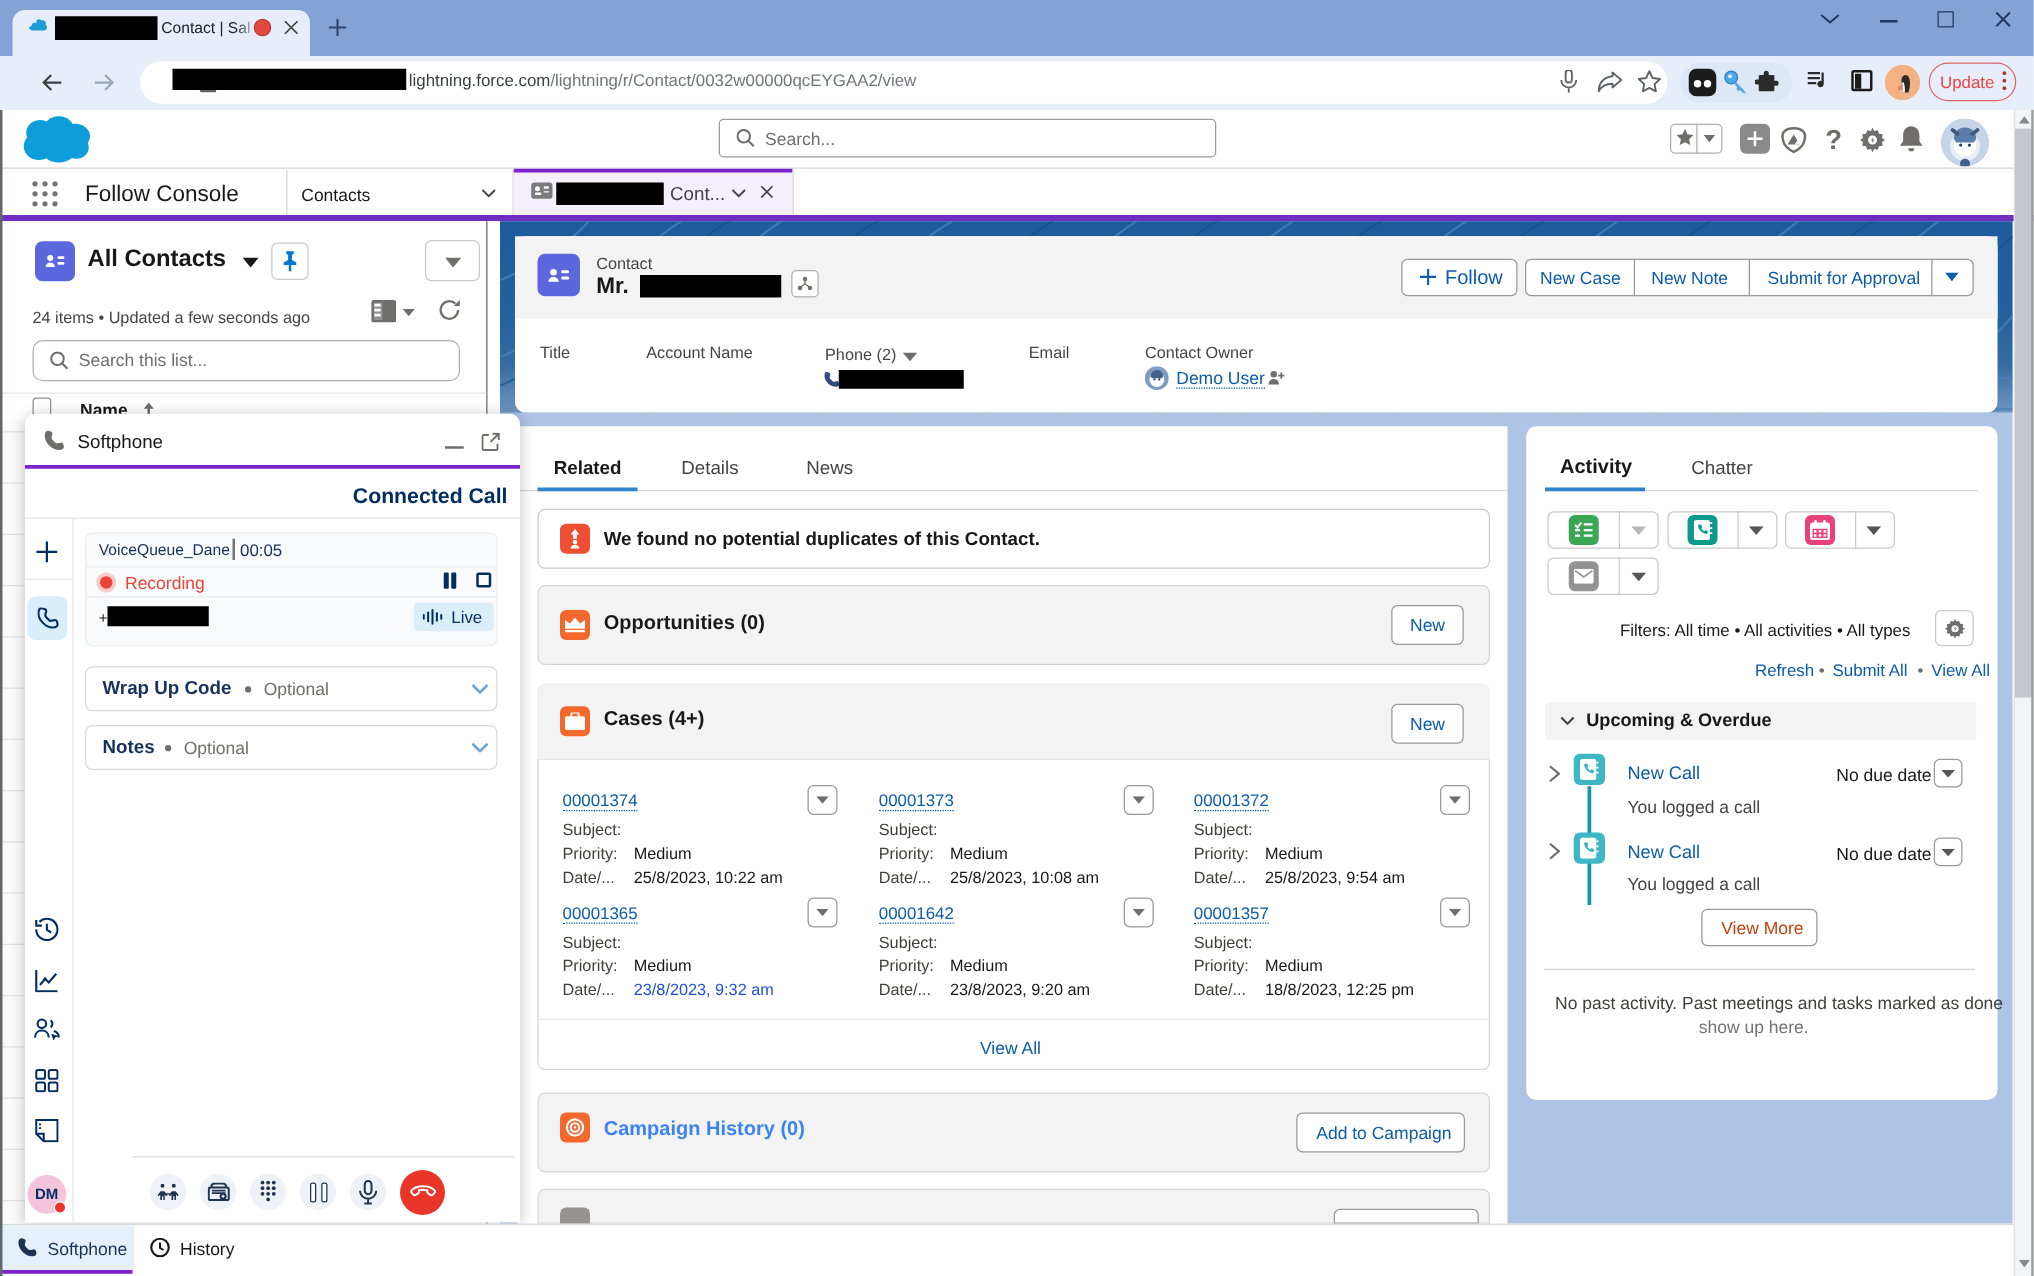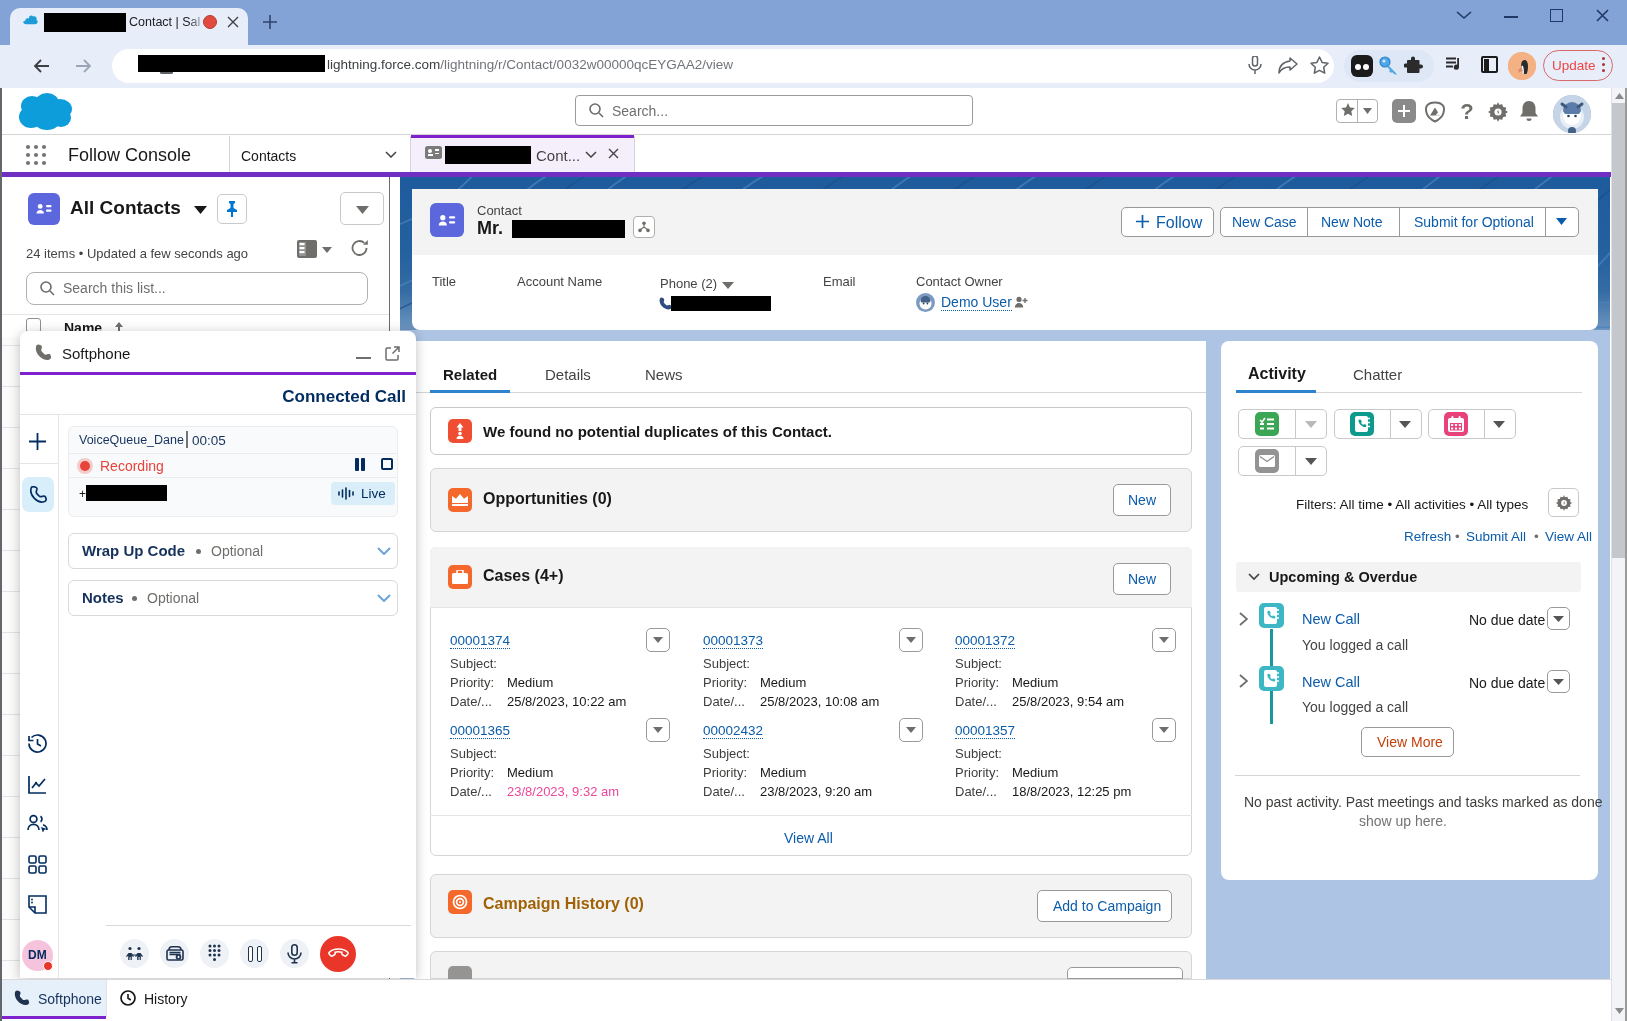--- a/index.html
+++ b/index.html
@@ -346,21 +346,21 @@
 <svg class="abs" style="left:1136px;top:215px" width="13" height="13" viewBox="0 0 13 13">
     <path d="M6.5 0v13M0 6.5h13" stroke="#0B5CAB" stroke-width="1.7"></path>
   </svg>
 <div class="t" style="left:1156px;top:214px;font-size:16px;color:#0B5CAB">Follow</div>
 <div class="abs" style="left:1220px;top:207px;width:359px;height:30px;border:1px solid #999;border-radius:5px;background:#fff"></div>
 <div class="abs" style="left:1307px;top:207px;width:1px;height:30px;background:#999"></div>
 <div class="abs" style="left:1399px;top:207px;width:1px;height:30px;background:#999"></div>
 <div class="abs" style="left:1545px;top:207px;width:1px;height:30px;background:#999"></div>
 <div class="t" style="left:1232px;top:214px;font-size:14px;color:#0B5CAB">New Case</div>
 <div class="t" style="left:1321px;top:214px;font-size:14px;color:#0B5CAB">New Note</div>
-<div class="t" style="left:1414px;top:214px;font-size:14px;color:#0B5CAB">Submit for Optional</div>
+<div class="t" style="left:1414px;top:214px;font-size:14px;color:#0B5CAB">Submit for Approval</div>
 <svg class="abs" style="left:1556px;top:218px" width="11" height="7" viewBox="0 0 11 7">
     <path d="M0 0h11L5.5 7z" fill="#0B5CAB"></path>
   </svg>
 
 <div class="t" style="left:432px;top:274px;font-size:13px;color:#444">Title</div>
 <div class="t" style="left:517px;top:274px;font-size:13px;color:#444">Account Name</div>
 <div class="t" style="left:660px;top:276px;font-size:13px;color:#444">Phone (2)</div>
 <svg class="abs" style="left:722px;top:282px" width="12" height="7" viewBox="0 0 12 7">
     <path d="M0 0h12L6 7z" fill="#706E6B"></path>
   </svg>
@@ -449,26 +449,26 @@
 <div class="t" style="left:1012px;top:694px;font-size:13px;color:#181818">25/8/2023, 9:54 am</div>
 <div class="abs" style="left:1152px;top:628px;width:24px;height:24px;border:1px solid #999;border-radius:5px;background:#fff"></div>
 <svg class="abs" style="left:1159px;top:637px" width="10" height="6" viewBox="0 0 10 6">
     <path d="M0 0h10L5 6z" fill="#706E6B"></path>
   </svg>
 <div class="t" style="left:450px;top:723px;font-size:13.5px;color:#0B5CAB;border-bottom:1px dotted #0B5CAB">00001365</div>
 <div class="t" style="left:450px;top:746px;font-size:13px;color:#3E3E3C">Subject:</div>
 <div class="t" style="left:450px;top:765px;font-size:13px;color:#3E3E3C">Priority:</div>
 <div class="t" style="left:507px;top:765px;font-size:13px;color:#181818">Medium</div>
 <div class="t" style="left:450px;top:784px;font-size:13px;color:#3E3E3C">Date/...</div>
-<div class="t" style="left:507px;top:784px;font-size:13px;color:#ec4899">23/8/2023, 9:32 am</div>
+<div class="t" style="left:507px;top:784px;font-size:13px;color:#1d4ed8">23/8/2023, 9:32 am</div>
 <div class="abs" style="left:646px;top:718px;width:24px;height:24px;border:1px solid #999;border-radius:5px;background:#fff"></div>
 <svg class="abs" style="left:653px;top:727px" width="10" height="6" viewBox="0 0 10 6">
     <path d="M0 0h10L5 6z" fill="#706E6B"></path>
   </svg>
-<div class="t" style="left:703px;top:723px;font-size:13.5px;color:#0B5CAB;border-bottom:1px dotted #0B5CAB">00002432</div>
+<div class="t" style="left:703px;top:723px;font-size:13.5px;color:#0B5CAB;border-bottom:1px dotted #0B5CAB">00001642</div>
 <div class="t" style="left:703px;top:746px;font-size:13px;color:#3E3E3C">Subject:</div>
 <div class="t" style="left:703px;top:765px;font-size:13px;color:#3E3E3C">Priority:</div>
 <div class="t" style="left:760px;top:765px;font-size:13px;color:#181818">Medium</div>
 <div class="t" style="left:703px;top:784px;font-size:13px;color:#3E3E3C">Date/...</div>
 <div class="t" style="left:760px;top:784px;font-size:13px;color:#181818">23/8/2023, 9:20 am</div>
 <div class="abs" style="left:899px;top:718px;width:24px;height:24px;border:1px solid #999;border-radius:5px;background:#fff"></div>
 <svg class="abs" style="left:906px;top:727px" width="10" height="6" viewBox="0 0 10 6">
     <path d="M0 0h10L5 6z" fill="#706E6B"></path>
   </svg>
 <div class="t" style="left:955px;top:723px;font-size:13.5px;color:#0B5CAB;border-bottom:1px dotted #0B5CAB">00001357</div>
@@ -484,21 +484,21 @@
 <div class="abs" style="left:430px;top:815px;width:762px;height:1px;background:#E5E5E5"></div>
 <div class="t" style="left:784px;top:830px;font-size:14px;color:#0B5CAB">View All</div>
 
 <div class="abs" style="left:430px;top:874px;width:762px;height:64px;border:1px solid #D5D5D5;border-radius:6px;background:#F3F3F3"></div>
 <div class="abs" style="left:448px;top:890px;width:24px;height:24px;background:#F4692B;border-radius:5px"></div>
 <svg class="abs" style="left:452px;top:894px" width="16" height="16" viewBox="0 0 16 16">
     <circle cx="8" cy="8" r="6.5" fill="none" stroke="#fff" stroke-width="1.7"></circle>
     <circle cx="8" cy="8" r="3.4" fill="none" stroke="#fff" stroke-width="1.7"></circle>
     <circle cx="8" cy="8" r="1" fill="#fff"></circle>
   </svg>
-<div class="t" style="left:483px;top:895px;font-size:16px;font-weight:bold;color:#a16207">Campaign History (0)</div>
+<div class="t" style="left:483px;top:895px;font-size:16px;font-weight:bold;color:#3b82f6">Campaign History (0)</div>
 <div class="abs" style="left:1037px;top:890px;width:135px;height:32px;border:1px solid #999;border-radius:5px;background:#fff"></div>
 <div class="t" style="left:1053px;top:898px;font-size:14px;color:#0B5CAB">Add to Campaign</div>
 
 <div class="abs" style="left:430px;top:951px;width:762px;height:28px;border:1px solid #D5D5D5;border-radius:6px 6px 0 0;background:#F3F3F3"></div>
 <div class="abs" style="left:448px;top:966px;width:24px;height:13px;background:#969492;border-radius:5px 5px 0 0"></div>
 <div class="abs" style="left:1067px;top:967px;width:116px;height:12px;border:1px solid #999;border-radius:5px 5px 0 0;background:#fff"></div>
 <div class="abs" id="activitycard"></div>
 
 <div class="t" style="left:1248px;top:365px;font-size:16px;font-weight:bold;color:#181818">Activity</div>
 <div class="t" style="left:1353px;top:366px;font-size:15px;color:#444">Chatter</div>

